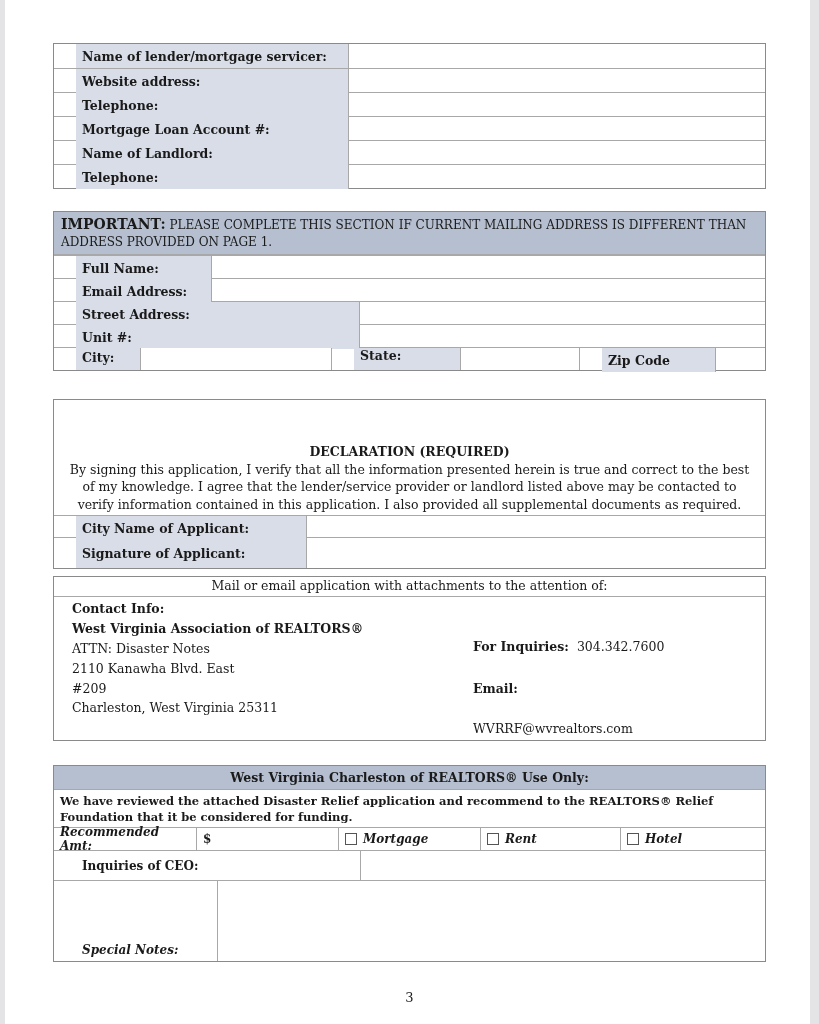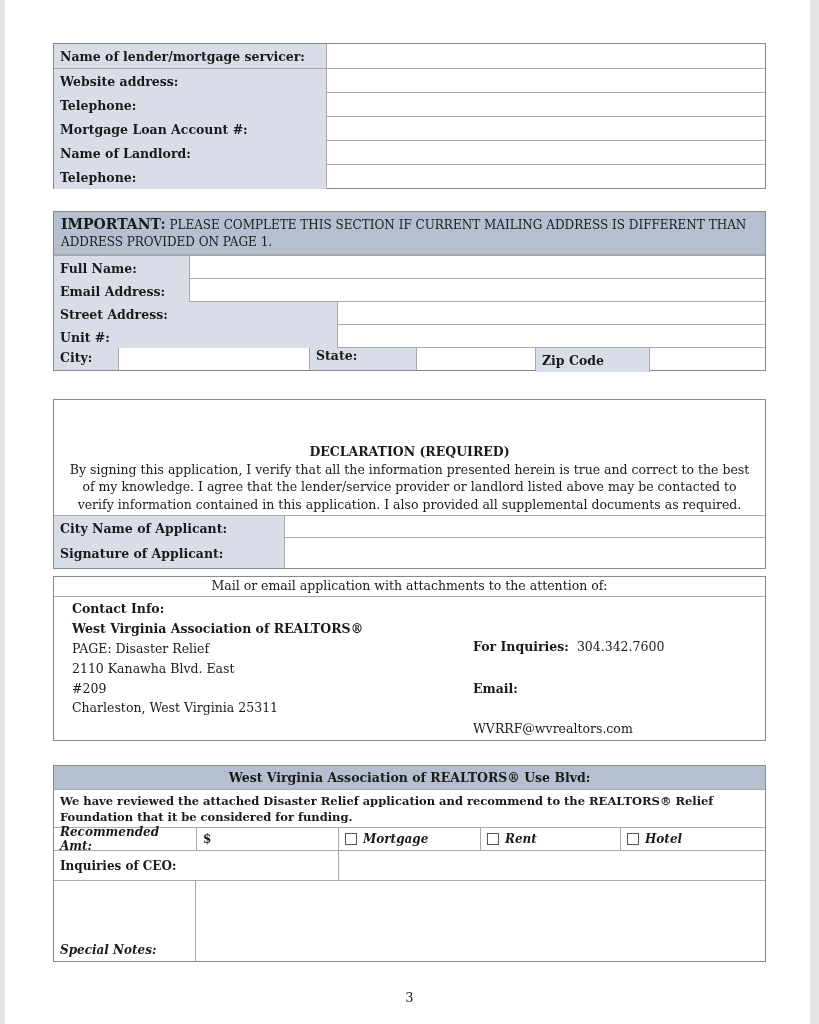--- a/index.html
+++ b/index.html
@@ -12,20 +12,21 @@
   .edge-left { position: absolute; left: 0; top: 0; width: 5px; height: 1024px; background: #e4e4e6; }
   .edge-right { position: absolute; right: 0; top: 0; width: 9px; height: 1024px; background: #e4e4e6; }
 
   .tbl { position: absolute; left: 53px; width: 713px; border: 1px solid #8a8a8a; box-sizing: border-box; }
   .row { display: flex; border-top: 1px solid #a8a8a8; box-sizing: border-box; }
   .row:first-child { border-top: none; }
   .lbl {
     background: #d9dde7; font-weight: bold; font-size: 12.5px;
     padding: 12px 6px; box-sizing: border-box; display: flex; align-items: center;
     border-right: 1px solid #a8a8a8;
+    margin-left: 22px;
   }
   .val { flex: 1; background: #fff; box-sizing: border-box; }
   .val input, .cell-input {
     width: 100%; height: 100%; border: none; outline: none; background: transparent;
     font-family: "DejaVu Serif", serif; font-size: 12px; padding: 0 6px; box-sizing: border-box;
   }
 
   
   #sec1 { top: 43px; }
   #sec1 .row { height: 24px; }
@@ -164,35 +165,35 @@
     <div class="lbl">Signature of Applicant:</div>
     <div class="val"><input value="" style=""></div>
   </div>
 </div>
 
 <div class="tbl" id="sec4">
   <div class="mail-hdr">Mail or email application with attachments to the attention of:</div>
   <div class="contact">
     <div class="ln b" style="top:4px;">Contact Info:</div>
     <div class="ln b" style="top:24px;">West Virginia Association of  REALTORS®</div>
-    <div class="ln" style="top:44px;">PAGE: Disaster Relief</div>
+    <div class="ln" style="top:44px;">ATTN: Disaster Notes</div>
     <div class="ln" style="top:64px;">2110 Kanawha Blvd. East</div>
     <div class="ln" style="top:84px;">#209</div>
     <div class="ln" style="top:103px;">Charleston, West Virginia  25311</div>
     <div class="rt" style="top:42px;">
       <span class="b" style="font-weight:bold;">For Inquiries:</span>&nbsp;
       <span>304.342.7600</span>
     </div>
     <div class="rt" style="top:84px;font-weight:bold;">Email:</div>
     <div class="rt" style="top:124px;">WVRRF@wvrealtors.com</div>
   </div>
 </div>
 
 <div class="tbl" id="sec5">
-  <div class="use-hdr">West Virginia Association of REALTORS® Use Blvd:</div>
+  <div class="use-hdr">West Virginia Charleston of REALTORS® Use Only:</div>
   <div class="review">We have reviewed the attached Disaster Relief application and recommend to the REALTORS® Relief Foundation that it be considered for funding.</div>
   <div class="row amt-row">
     <div class="c c1">Recommended Amt:</div>
     <div class="c c2">
       <span>$</span>
     </div>
     <div class="c c3">
       <input type="checkbox" class="chk" style="">
       <span>Mortgage</span>
     </div>

